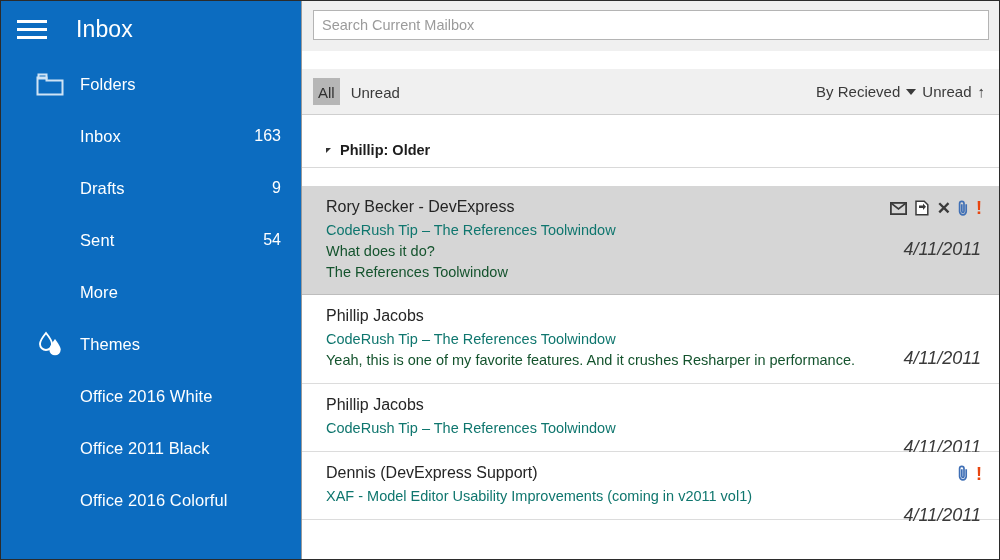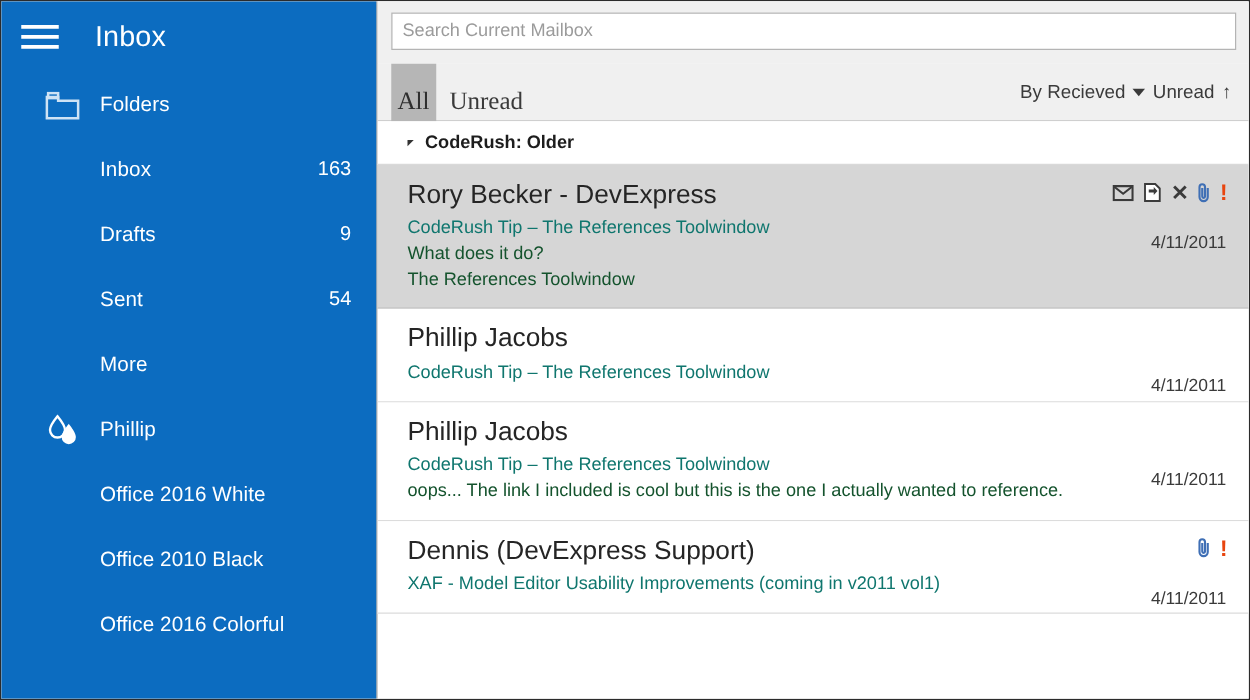--- a/index.html
+++ b/index.html
@@ -94,20 +94,21 @@
   .folder-icon svg, .themes-icon svg { display:block; }
 
   
   .mail {
     flex: 1 1 auto;
     display: flex;
     flex-direction: column;
     background: #ffffff;
     overflow: hidden;
     border-left: 1px solid #9a9a9a;
+    gap: 18px;
   }
 
   .search-bar {
     background: #f0f0f0;
     padding: 9px 10px 9px 11px;
     box-sizing: border-box;
     height: 50px;
   }
   .search-input {
     width: 100%;
@@ -127,26 +128,25 @@
     background: #f0f0f0;
     height: 46px;
     display: flex;
     align-items: center;
     padding: 0 14px 0 11px;
     box-sizing: border-box;
     border-bottom: 1px solid #cfcfcf;
   }
   .filter-left { display: flex; align-items: center; gap: 0px; }
   .chip {
-    font-size: 20px;
+    font-size: 15px;
     color: #3a3a3a;
-    padding: 18px 5px 3px 5px;
+    padding: 6px 5px 3px 5px;
     cursor: pointer;
     line-height: 1.25;
-    font-family: Liberation Serif, serif;
   }
   .chip.active { background: #b6b6b6; color: #2f2f2f; }
   .chip.plain { margin-left: 6px; }
   .filter-right {
     margin-left: auto;
     display: flex;
     align-items: center;
     font-size: 15px;
     color: #3a3a3a;
     gap: 6px;
@@ -189,44 +189,45 @@
   .mail-row {
     position: relative;
     padding: 11px 18px 12px 24px;
     box-sizing: border-box;
     border-bottom: 1px solid #dcdcdc;
     background: #ffffff;
     cursor: pointer;
   }
   .mail-row.selected { background: #d6d6d6; border-bottom-color: #bdbdbd; }
   .mail-sender {
-    font-size: 21px;
+    font-size: 16px;
     color: #252525;
     line-height: 1.25;
     margin-bottom: 3px;
     padding-right: 120px;
   }
   .mail-subject {
     font-size: 14.5px;
     color: #0f766e;
     line-height: 1.45;
     padding-right: 110px;
   }
   .mail-preview {
     font-size: 14.5px;
     color: #14532d;
     line-height: 1.42;
     padding-right: 110px;
   }
   .mail-date {
     position: absolute;
     right: 18px;
-    font-size: 14px;
+    font-size: 18px;
     color: #3a3a3a;
     top: 53px;
+    font-style: italic;
   }
   .mail-icons {
     position: absolute;
     right: 17px;
     top: 13px;
     display: flex;
     align-items: center;
     gap: 7px;
   }
   .mail-icons .mi { display: flex; align-items: center; cursor: pointer; }
@@ -295,32 +296,32 @@
       <div class="cnt"></div>
     </div>
 
     <div class="side-row">
       <div class="ico themes-icon">
         <svg width="30" height="26" viewBox="0 0 30 26">
           <path d="M10 2 C10 2 4 9.3 4 13 a6 6 0 0 0 12 0 C16 9.3 10 2 10 2 z" fill="none" stroke="#ffffff" stroke-width="1.9"></path>
           <path d="M19 8 C19 8 13.3 15 13.3 18.6 a5.7 5.7 0 0 0 11.4 0 C24.7 15 19 8 19 8 z" fill="#ffffff"></path>
         </svg>
       </div>
-      <div class="lbl">Phillip</div>
+      <div class="lbl">Themes</div>
       <div class="cnt"></div>
     </div>
 
     <div class="side-row indent">
       <div class="ico"></div>
       <div class="lbl">Office 2016 White</div>
     </div>
 
     <div class="side-row indent">
       <div class="ico"></div>
-      <div class="lbl">Office 2010 Black</div>
+      <div class="lbl">Office 2011 Black</div>
     </div>
 
     <div class="side-row indent">
       <div class="ico"></div>
       <div class="lbl">Office 2016 Colorful</div>
     </div>
 
   </div>
 
   <div class="mail">
@@ -341,21 +342,21 @@
         </div>
         <div class="seg">
           <span>Unread</span>
           <span class="arrow-up">↑</span>
         </div>
       </div>
     </div>
 
     <div class="group-header">
       <span class="tri"></span>
-      <span class="gh-text">CodeRush: Older</span>
+      <span class="gh-text">Phillip: Older</span>
     </div>
 
     <div class="list">
 
       <div class="mail-row selected">
         <div class="mail-icons">
           <span class="mi">
             <svg width="17" height="13" viewBox="0 0 17 13">
               <rect x="0.9" y="0.9" width="15.2" height="11.2" fill="none" stroke="#3b3b3b" stroke-width="1.8"></rect>
               <path d="M1.4 1.4 L8.5 7 L15.6 1.4" fill="none" stroke="#3b3b3b" stroke-width="1.7"></path>
@@ -378,27 +379,27 @@
         <div class="mail-sender">Rory Becker - DevExpress</div>
         <div class="mail-subject">CodeRush Tip – The References Toolwindow</div>
         <div class="mail-preview">What does it do?</div>
         <div class="mail-preview">The References Toolwindow</div>
         <div class="mail-date">4/11/2011</div>
       </div>
 
       <div class="mail-row">
         <div class="mail-sender">Phillip Jacobs</div>
         <div class="mail-subject">CodeRush Tip – The References Toolwindow</div>
+        <div class="mail-preview">Yeah, this is one of my favorite features.  And it crushes Resharper in performance.</div>
         <div class="mail-date">4/11/2011</div>
       </div>
 
       <div class="mail-row">
         <div class="mail-sender">Phillip Jacobs</div>
         <div class="mail-subject">CodeRush Tip – The References Toolwindow</div>
-        <div class="mail-preview">oops...  The link I included is cool but this is the one I actually wanted to reference.</div>
         <div class="mail-date">4/11/2011</div>
       </div>
 
       <div class="mail-row">
         <div class="mail-icons">
           <span class="mi">
             <svg width="11" height="17" viewBox="0 0 11 17">
               <path d="M8.2 4.3 v7.3 a3.3 3.3 0 0 1 -6.6 0 v-8 a2.2 2.2 0 0 1 4.4 0 v7.6 a1.1 1.1 0 0 1 -2.2 0 v-6.9" fill="none" stroke="#3f6fb5" stroke-width="1.7"></path>
             </svg>
           </span>

